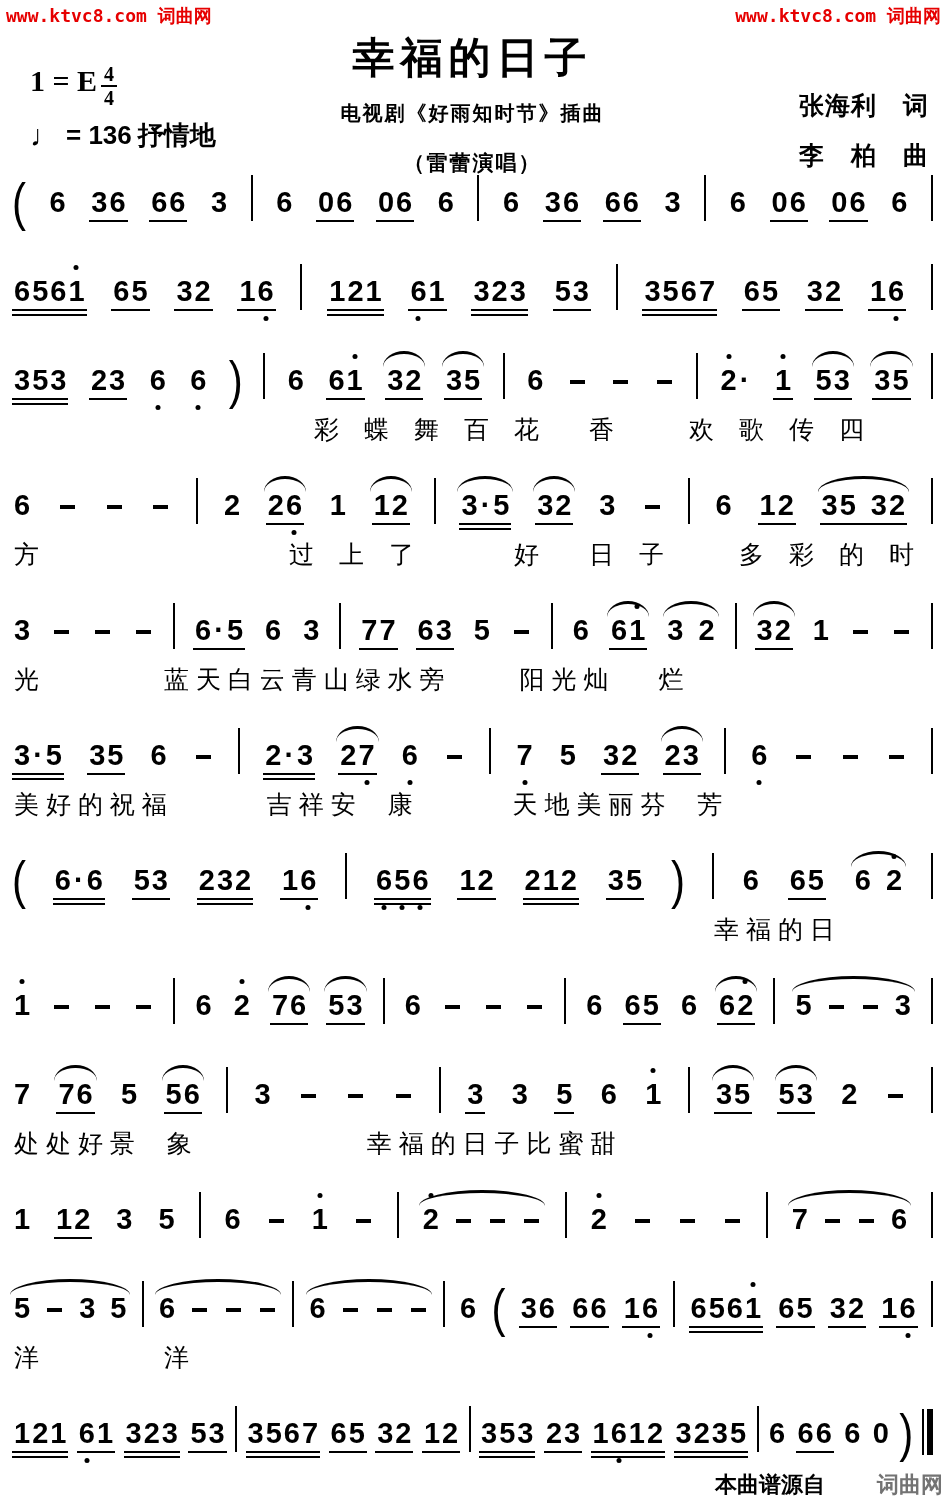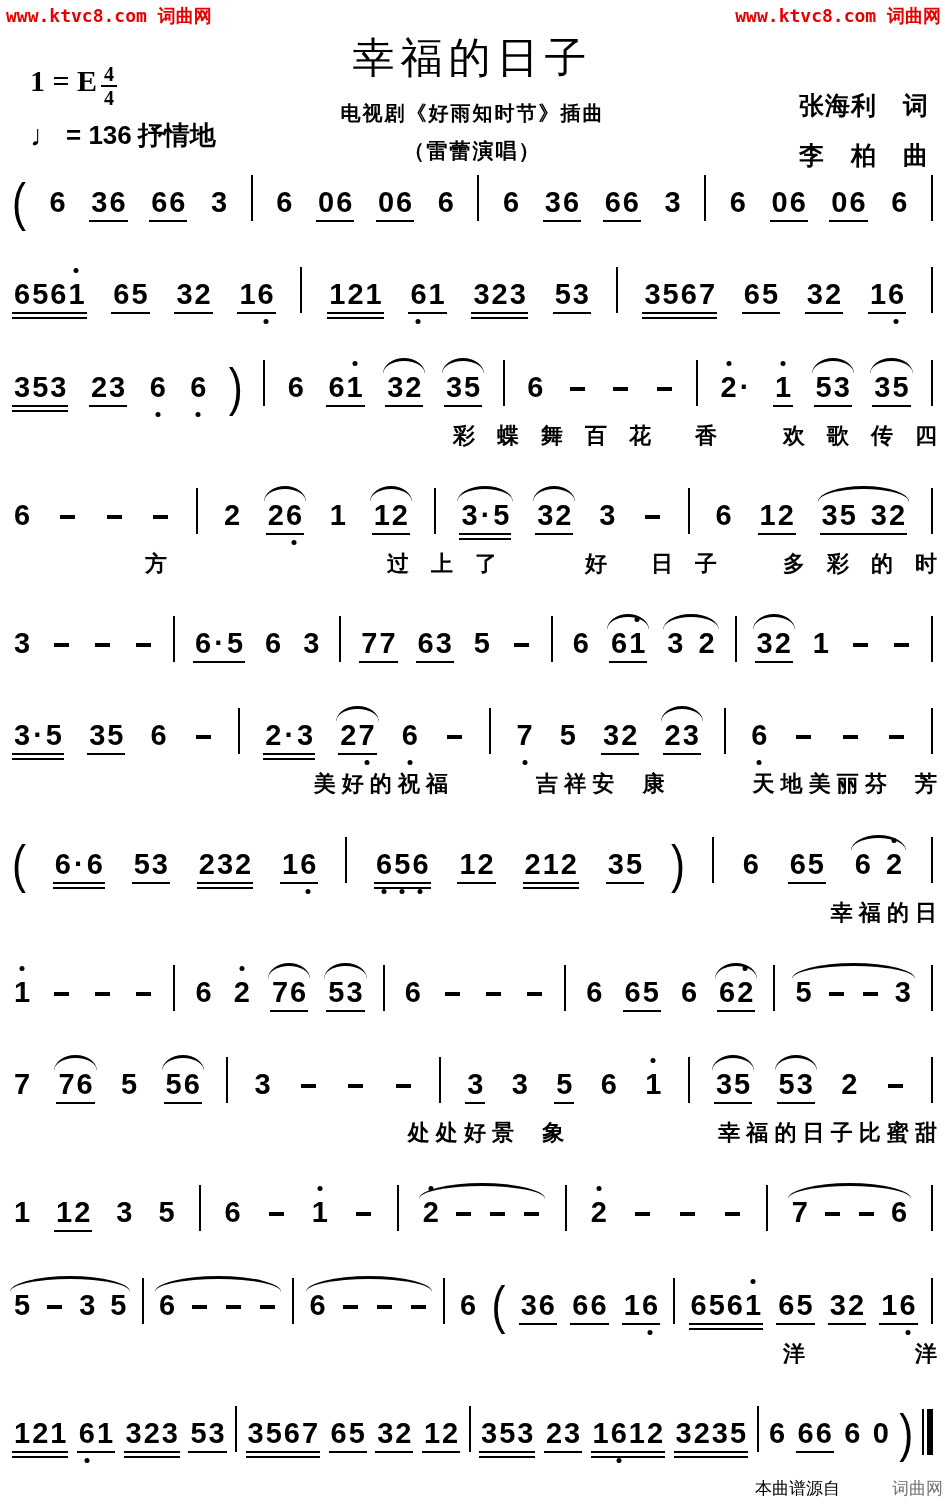--- a/index.html
+++ b/index.html
@@ -4,23 +4,23 @@
 <style>
   html,body{margin:0;padding:0;background:#fff;}
   .page{position:relative;width:945px;height:1508px;background:#fff;color:#000;
         font-family:"Liberation Sans",sans-serif;overflow:hidden;}
   
   .wm{position:absolute;top:4px;font-family:"DejaVu Sans Mono",monospace;
       font-size:18px;font-weight:bold;letter-spacing:0;}
   .wm-left{left:6px;} .wm-right{right:4px;}
   
   .head{text-align:center;padding-top:30px;}
-  .title{font-size:42px;font-weight:normal;letter-spacing:6px;}
+  .title{font-size:42px;font-weight:bold;letter-spacing:6px;}
   .subtitle{font-size:20px;font-weight:bold;margin-top:14px;letter-spacing:2px;}
-  .performer{font-size:21px;font-weight:bold;margin-top:10px;letter-spacing:2px;}
+  .performer{font-size:21px;font-weight:bold;margin-top:22px;letter-spacing:2px;}
   .keyblock{position:absolute;left:30px;top:64px;font-family:"Liberation Serif",serif;}
   .keyline{font-size:30px;font-weight:bold;display:flex;gap:0;}
   .frac{display:inline-flex;flex-direction:column;align-items:center;line-height:1;
         font-size:20px;font-weight:bold;margin-left:4px;}
   .fracbar{width:16px;height:2px;background:#000;margin:1px 0;}
   .tempoline{font-size:26px;font-weight:bold;margin-top:10px;display:flex;align-items:center;gap:6px;
              font-family:"Liberation Sans",sans-serif;}
   .notechar{font-size:30px;line-height:0.8;}
   .credits{position:absolute;right:16px;top:80px;font-size:25px;font-weight:bold;
            text-align:center;line-height:2.0;letter-spacing:1px;}
@@ -42,25 +42,25 @@
   .u1{bottom:11px;} .u2{bottom:6px;}
   .arc{position:absolute;top:1px;left:-2px;right:-2px;height:13px;
        border-top:3px solid #000;border-radius:50% 50% 0 0 / 100% 100% 0 0;}
   .dash{display:inline-block;width:15px;height:4px;background:#000;margin:0 3px 11px;}
   .sp{display:inline-block;width:13px;}
   .bar{width:2px;height:46px;background:#000;align-self:center;margin-bottom:9px;}
   .thick{width:6px;}
   .finalbar{display:flex;gap:3px;align-self:flex-end;margin-bottom:9px;}
   .paren{align-self:flex-end;font-size:42px;font-weight:500;line-height:1;
          margin-bottom:10px;transform:scaleY(1.25);}
-  .lyricrow{font-size:22px;height:36px;line-height:36px;white-space:pre;
-            font-weight:700;padding-left:6px;text-align:right;}
+  .lyricrow{font-size:25px;height:36px;line-height:36px;white-space:pre;
+            font-weight:400;padding-left:6px;}
   
   .footer{position:absolute;right:2px;bottom:8px;display:flex;gap:52px;
-          font-size:17px;font-weight:normal;justify-content:flex-end;}
+          font-size:22px;font-weight:bold;justify-content:flex-end;}
 </style>
 </head>
 <body>
 
 <div class="page">
 
   <div class="wm wm-left" style="color: rgb(230, 0, 0);">www.ktvc8.com 词曲网</div>
   <div class="wm wm-right" style="color: rgb(230, 0, 0);">www.ktvc8.com 词曲网</div>
 
   <div class="head">
@@ -622,20 +622,21 @@
               <span class="dash"></span>
             </div>
           </div>
           <div class="tok">
             <div class="chars">
               <span class="dash"></span>
             </div>
           </div>
           <div class="bar"></div>
         </div>
+        <div class="lyricrow">光　　　　　蓝 天 白 云 青 山 绿 水 旁　　　阳 光 灿　　烂</div>
       </div>
       <div class="system">
         <div class="noterow">
           <div class="tok">
             <div class="chars">
               <span class="ch">3</span>
               <span class="ch dotch">·</span>
               <span class="ch">5</span>
             </div>
             <div class="ul u1"></div>

